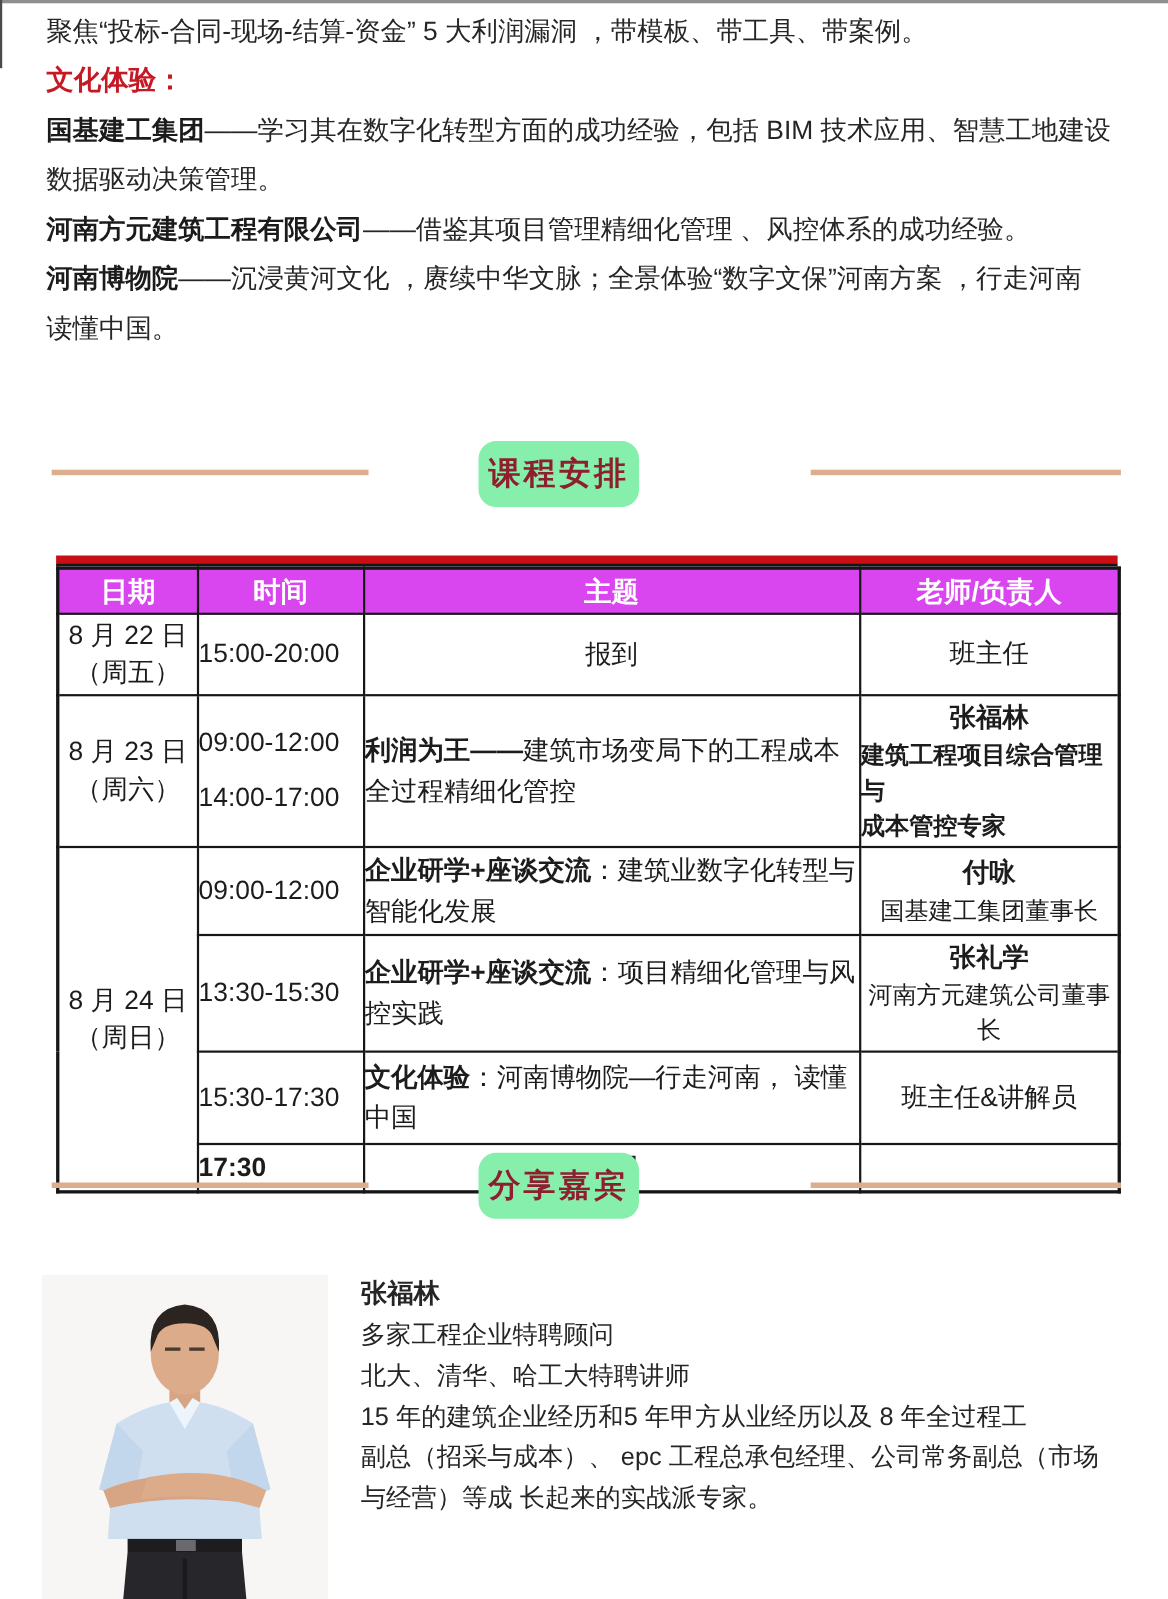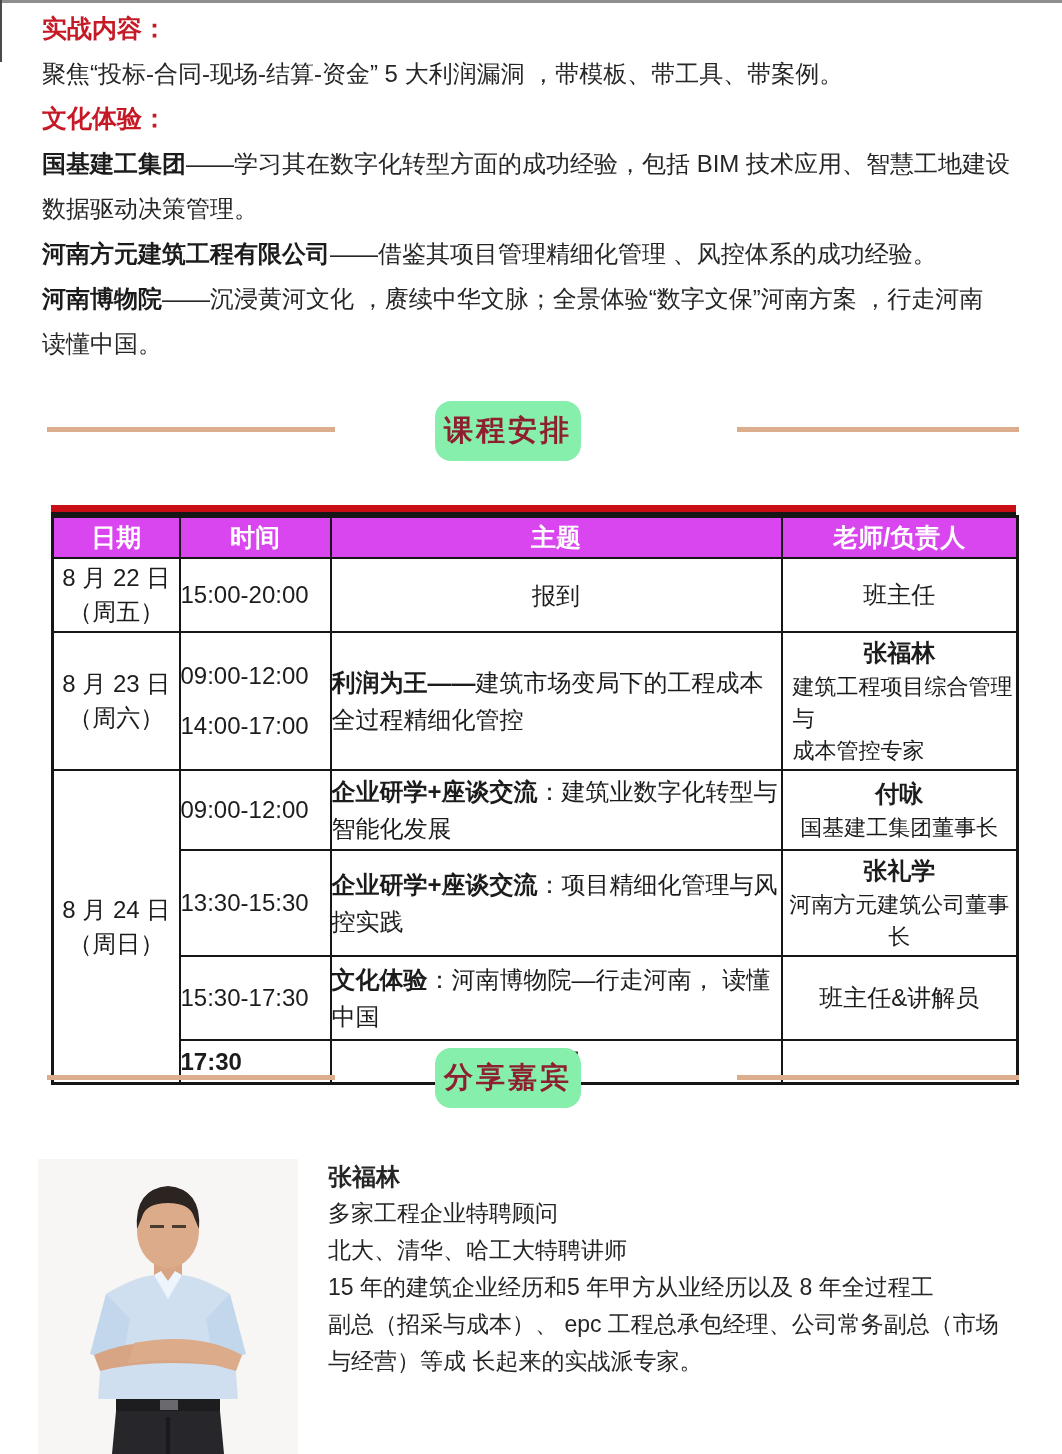--- a/index.html
+++ b/index.html
@@ -40,35 +40,34 @@
   table.sched td{border:2px solid #161616;padding:2px 0;vertical-align:middle;}
   td.c-date{text-align:center;line-height:34px;}
   td.c-time{padding-left:12px;line-height:34px;}
   td.c-time .tl{line-height:50px;}
   td.c-topic{padding-left:10px;padding-right:6px;line-height:37px;}
   td.c-topic.center{text-align:center;}
   td.c-teacher{text-align:center;line-height:32px;}
   .t-name{font-size:24px;line-height:36px;}
   .t-name.bold{font-weight:700;}
   .t-desc{font-size:22px;line-height:32px;}
-  .t-desc.left{text-align:left;padding-left:10px;}
+  .t-desc.left{text-align:left;font-weight:bold;}
 
   
   .photo{position:absolute;left:38px;top:1159px;width:260px;height:295px;background:#f7f6f4;overflow:hidden;}
   .bio{position:absolute;left:328px;top:1158px;width:710px;font-size:23px;line-height:37px;color:#252525;white-space:nowrap;}
   .bio .bio-name{font-weight:700;font-size:24px;}
 </style>
 </head>
 <body>
 
 <div class="top-edge"></div>
 <div class="left-sliver"></div>
 
 <div class="intro">
-    <div class="intro-line intro-heading">实战内容：</div>
     <div class="intro-line">聚焦“投标-合同-现场-结算-资金” 5 大利润漏洞 ，带模板、带工具、带案例。</div>
     <div class="intro-line intro-heading">文化体验：</div>
     <div class="intro-line"><b>国基建工集团</b>——学习其在数字化转型方面的成功经验，包括 BIM 技术应用、智慧工地建设</div>
     <div class="intro-line">数据驱动决策管理。</div>
     <div class="intro-line"><b>河南方元建筑工程有限公司</b>——借鉴其项目管理精细化管理 、风控体系的成功经验。</div>
     <div class="intro-line"><b>河南博物院</b>——沉浸黄河文化 ，赓续中华文脉；全景体验“数字文保”河南方案 ，行走河南</div>
     <div class="intro-line">读懂中国。</div>
   </div>
 
 <div class="band-line" style="left:47px;top:427px;width:288px;"></div>

